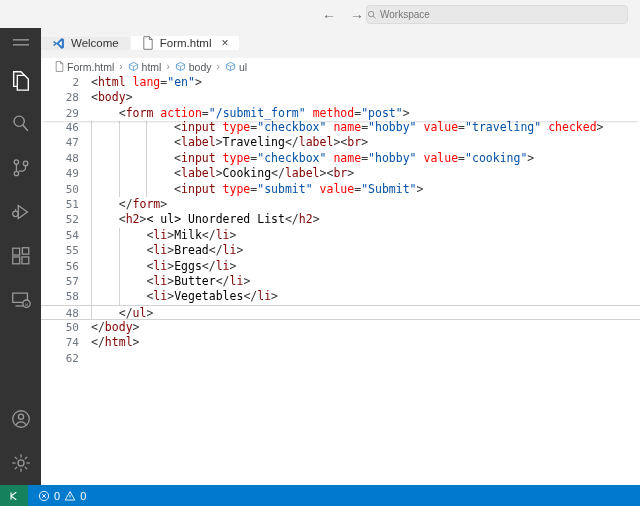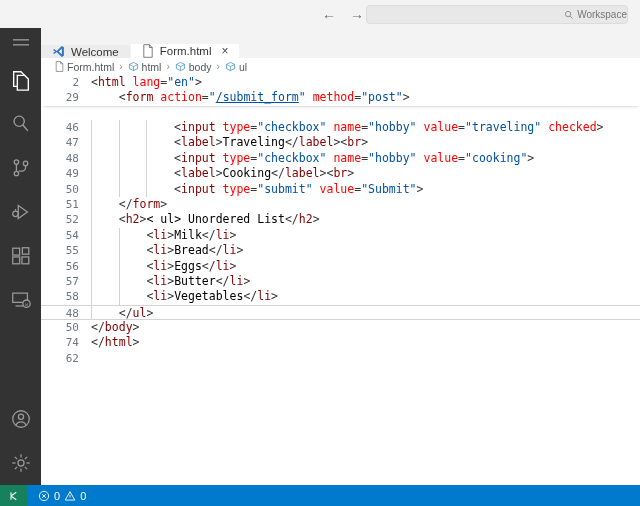--- a/index.html
+++ b/index.html
@@ -13,42 +13,42 @@
   
   .titlebar {
     position: absolute; left: 0; top: 0; width: 640px; height: 28px;
     background: #f3f3f3; display: flex; align-items: center;
   }
   .tb-nav { position: absolute; left: 322px; top: 0; height: 28px; display: flex; align-items: center; gap: 14px; }
   .tb-arrow { color: #6b6b6b; font-size: 14px; line-height: 1; width: 14px; text-align: center; }
   .tb-search {
     position: absolute; left: 366px; top: 5px; width: 262px; height: 19px;
     background: #e8e8e8; border: 1px solid #dcdcdc; border-radius: 4px;
-    display: flex; align-items: center; justify-content: flex-end; gap: 3px;
+    display: flex; align-items: center; justify-content: flex-start; gap: 3px;
   }
   .tb-search-label { font-size: 10px; color: #777777; }
   .tb-search svg { display: block; }
 
   
   .activitybar {
     position: absolute; left: 0; top: 28px; width: 41px; height: 457px;
     background: #333333; display: flex; flex-direction: column; align-items: center;
   }
   .ab-item {
     width: 41px; height: 44px; display: flex; align-items: center; justify-content: center;
     position: relative;
   }
   .ab-item svg { display: block; }
   .ab-item.hamburger { height: 30px; }
   .ab-spacer { flex: 1; }
 
   
   .tabsrow {
     position: absolute; left: 41px; top: 28px; width: 528px; height: 30px;
-    background: #f3f3f3; display: flex; align-items: flex-end;
+    background: #f3f3f3; display: flex; align-items: center;
   }
   .tab {
     display: flex; align-items: center; gap: 6px; padding: 0 11px;
     font-size: 11.5px; color: #333333; background: #ececec;
     border-right: 1px solid #f3f3f3; position: relative;
   }
   .tab.active { background: #ffffff; color: #333333; }
   .tab .tab-label { white-space: nowrap; }
   .tab .close-x { font-size: 12px; color: #4d4d4d; margin-left: 4px; line-height: 1; }
   .tabs-fill { flex: 1; background: #ececec; }
@@ -81,21 +81,21 @@
   }
   .code { position: absolute; left: 50px; top: 0; }
   .guide { position: absolute; top: 0; width: 1px; height: 100%; background: #d3d3d3; }
 
   
   .t-tag  { color: #800000; }
   .t-attr { color: #ff0000; text-align: center; }
   .t-str  { color: #0451a5; }
   .t-txt  { color: #000000; }
   .t-pun  { color: #383838; }
-  .t-link { color: #0451a5; text-decoration: underline; }
+  .t-link { color: #0451a5; }
 
   
   .statusbar {
     position: absolute; left: 0; top: 485px; width: 640px; height: 21px;
     background: #007acc; display: flex; align-items: center; color: #ffffff;
     font-size: 11px;
   }
   .sb-remote {
     background: #16825d; height: 21px; display: flex; align-items: center;
     padding: 0 8px; gap: 4px;
@@ -260,20 +260,21 @@
         <path d="M8 2 L14 5 V11 L8 14 L2 11 V5 Z" fill="none" stroke="#4e94ce" stroke-width="1.2"></path>
         <path d="M2 5 L8 8 L14 5 M8 8 V14" fill="none" stroke="#4e94ce" stroke-width="1"></path>
       </svg>
       <span>ul</span>
     </div>
   </div>
 
   <div class="editor">
     <div class="sticky" id="sticky-lines">
         <div class="line"><span class="ln">2</span><span class="code"><span class="t-pun">&lt;</span><span class="t-tag">html</span><span class="t-txt"> </span><span class="t-attr">lang</span><span class="t-pun">=</span><span class="t-str">"en"</span><span class="t-pun">&gt;</span></span></div>
+        <div class="line"><span class="ln">28</span><span class="code"><span class="t-pun">&lt;</span><span class="t-tag">body</span><span class="t-pun">&gt;</span></span></div>
         <div class="line"><span class="ln">29</span><span class="code">    <span class="t-pun">&lt;</span><span class="t-tag">form</span><span class="t-txt"> </span><span class="t-attr">action</span><span class="t-pun">=</span><span class="t-str">"</span><span class="t-link">/submit_form</span><span class="t-str">"</span><span class="t-txt"> </span><span class="t-attr">method</span><span class="t-pun">=</span><span class="t-str">"post"</span><span class="t-pun">&gt;</span></span></div>
       </div>
     <div class="codearea" id="code-lines">
         <div class="line"><span class="ln">46</span><span class="guide" style="left: 50px;"></span><span class="guide" style="left: 77.72px;"></span><span class="guide" style="left: 105.44px;"></span><span class="code">            <span class="t-pun">&lt;</span><span class="t-tag">input</span><span class="t-txt"> </span><span class="t-attr">type</span><span class="t-pun">=</span><span class="t-str">"checkbox"</span><span class="t-txt"> </span><span class="t-attr">name</span><span class="t-pun">=</span><span class="t-str">"hobby"</span><span class="t-txt"> </span><span class="t-attr">value</span><span class="t-pun">=</span><span class="t-str">"traveling"</span><span class="t-txt"> </span><span class="t-attr">checked</span><span class="t-pun">&gt;</span></span></div>
         <div class="line"><span class="ln">47</span><span class="guide" style="left: 50px;"></span><span class="guide" style="left: 77.72px;"></span><span class="guide" style="left: 105.44px;"></span><span class="code">            <span class="t-pun">&lt;</span><span class="t-tag">label</span><span class="t-pun">&gt;</span><span class="t-txt">Traveling</span><span class="t-pun">&lt;/</span><span class="t-tag">label</span><span class="t-pun">&gt;</span><span class="t-pun">&lt;</span><span class="t-tag">br</span><span class="t-pun">&gt;</span></span></div>
         <div class="line"><span class="ln">48</span><span class="guide" style="left: 50px;"></span><span class="guide" style="left: 77.72px;"></span><span class="guide" style="left: 105.44px;"></span><span class="code">            <span class="t-pun">&lt;</span><span class="t-tag">input</span><span class="t-txt"> </span><span class="t-attr">type</span><span class="t-pun">=</span><span class="t-str">"checkbox"</span><span class="t-txt"> </span><span class="t-attr">name</span><span class="t-pun">=</span><span class="t-str">"hobby"</span><span class="t-txt"> </span><span class="t-attr">value</span><span class="t-pun">=</span><span class="t-str">"cooking"</span><span class="t-pun">&gt;</span></span></div>
         <div class="line"><span class="ln">49</span><span class="guide" style="left: 50px;"></span><span class="guide" style="left: 77.72px;"></span><span class="guide" style="left: 105.44px;"></span><span class="code">            <span class="t-pun">&lt;</span><span class="t-tag">label</span><span class="t-pun">&gt;</span><span class="t-txt">Cooking</span><span class="t-pun">&lt;/</span><span class="t-tag">label</span><span class="t-pun">&gt;</span><span class="t-pun">&lt;</span><span class="t-tag">br</span><span class="t-pun">&gt;</span></span></div>
         <div class="line"><span class="ln">50</span><span class="guide" style="left: 50px;"></span><span class="guide" style="left: 77.72px;"></span><span class="guide" style="left: 105.44px;"></span><span class="code">            <span class="t-pun">&lt;</span><span class="t-tag">input</span><span class="t-txt"> </span><span class="t-attr">type</span><span class="t-pun">=</span><span class="t-str">"submit"</span><span class="t-txt"> </span><span class="t-attr">value</span><span class="t-pun">=</span><span class="t-str">"Submit"</span><span class="t-pun">&gt;</span></span></div>
         <div class="line"><span class="ln">51</span><span class="guide" style="left: 50px;"></span><span class="code">    <span class="t-pun">&lt;/</span><span class="t-tag">form</span><span class="t-pun">&gt;</span></span></div>
         <div class="line"><span class="ln">52</span><span class="guide" style="left: 50px;"></span><span class="code">    <span class="t-pun">&lt;</span><span class="t-tag">h2</span><span class="t-pun">&gt;</span><span class="t-txt">&lt; ul&gt; Unordered List</span><span class="t-pun">&lt;/</span><span class="t-tag">h2</span><span class="t-pun">&gt;</span></span></div>

